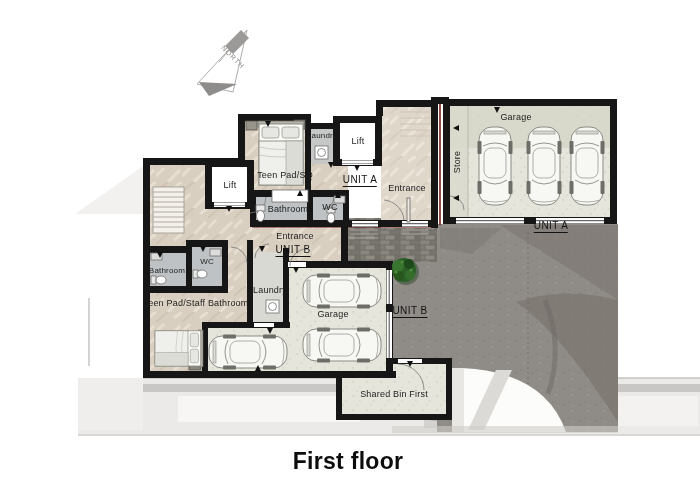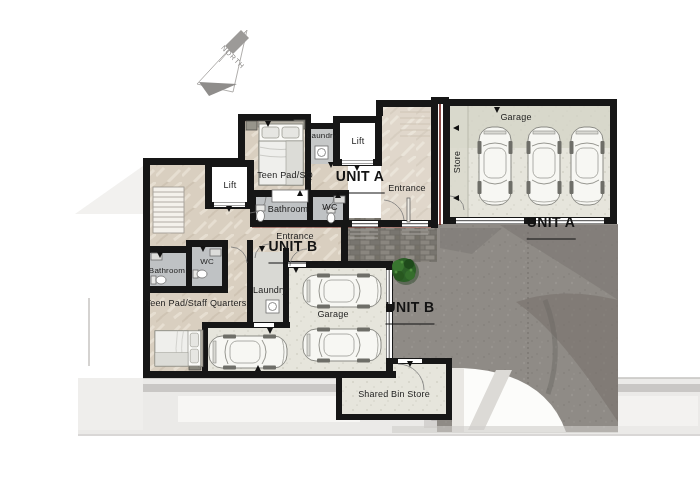--- a/index.html
+++ b/index.html
@@ -2,22 +2,22 @@
 <html><head>
 <meta charset="utf-8">
 <style>
   html,body{margin:0;padding:0;background:#fff}
   body{width:700px;height:495px;overflow:hidden;font-family:"Liberation Sans",sans-serif}
   .stage{position:relative;width:700px;height:495px;background:#fff}
   .stage svg{position:absolute;left:0;top:0}
   .lbl{position:absolute;transform:translate(-50%,-50%);font-size:9px;color:#1c1c1c;
        white-space:nowrap;letter-spacing:.2px;line-height:1}
   .lbl.sm{font-size:8px}
-  .lbl.unit{font-weight:bold;font-size:14px;color:#131313;border-bottom:1.6px solid #131313;
-       padding-bottom:10px;letter-spacing:.4px}
+  .lbl.unit{font-weight:normal;font-size:10px;color:#131313;border-bottom:1.6px solid #131313;
+       padding-bottom:1px;letter-spacing:.4px}
   .lbl.vert{transform:translate(-50%,-50%) rotate(-90deg)}
   .lbl.north{transform:translate(-50%,-50%) rotate(45deg);font-size:7px;color:#8a8886;letter-spacing:1px}
   .title{position:absolute;left:348px;top:461px;transform:translate(-50%,-50%);
        font-size:23px;font-weight:bold;color:#0d0d0d;letter-spacing:.3px}
 </style>
 </head>
 <body>
 
 <div class="stage">
 
@@ -314,20 +314,21 @@
 <div class="lbl" style="left:285px;top:175px">Teen Pad/SQ</div>
 <div class="lbl unit" style="left:360px;top:181px">UNIT A</div>
 <div class="lbl" style="left:407px;top:188px">Entrance</div>
 <div class="lbl" style="left:288px;top:209px">Bathroom</div>
 <div class="lbl" style="left:330px;top:207px">WC</div>
 <div class="lbl" style="left:230px;top:185px">Lift</div>
 <div class="lbl" style="left:295px;top:236px">Entrance</div>
 <div class="lbl unit" style="left:293px;top:251px">UNIT B</div>
 <div class="lbl sm" style="left:167px;top:271px">Bathroom</div>
 <div class="lbl sm" style="left:207px;top:262px">WC</div>
-<div class="lbl" style="left:196px;top:303px">Teen Pad/Staff Quarters</div>
+<div class="lbl" style="left:196px;top:303px">Teen Pad/Staff Bathroom</div>
 <div class="lbl" style="left:270px;top:290px">Laundry</div>
 <div class="lbl" style="left:333px;top:314px">Garage</div>
 <div class="lbl unit" style="left:410px;top:312px">UNIT B</div>
-<div class="lbl" style="left:394px;top:394px">Shared Bin Store</div>
+<div class="lbl" style="left:394px;top:394px">Shared Bin First</div>
 <div class="lbl north" style="left:233px;top:57px">NORTH</div>
+<div class="title">First floor</div>
 
 </div>
 
 </body></html>

